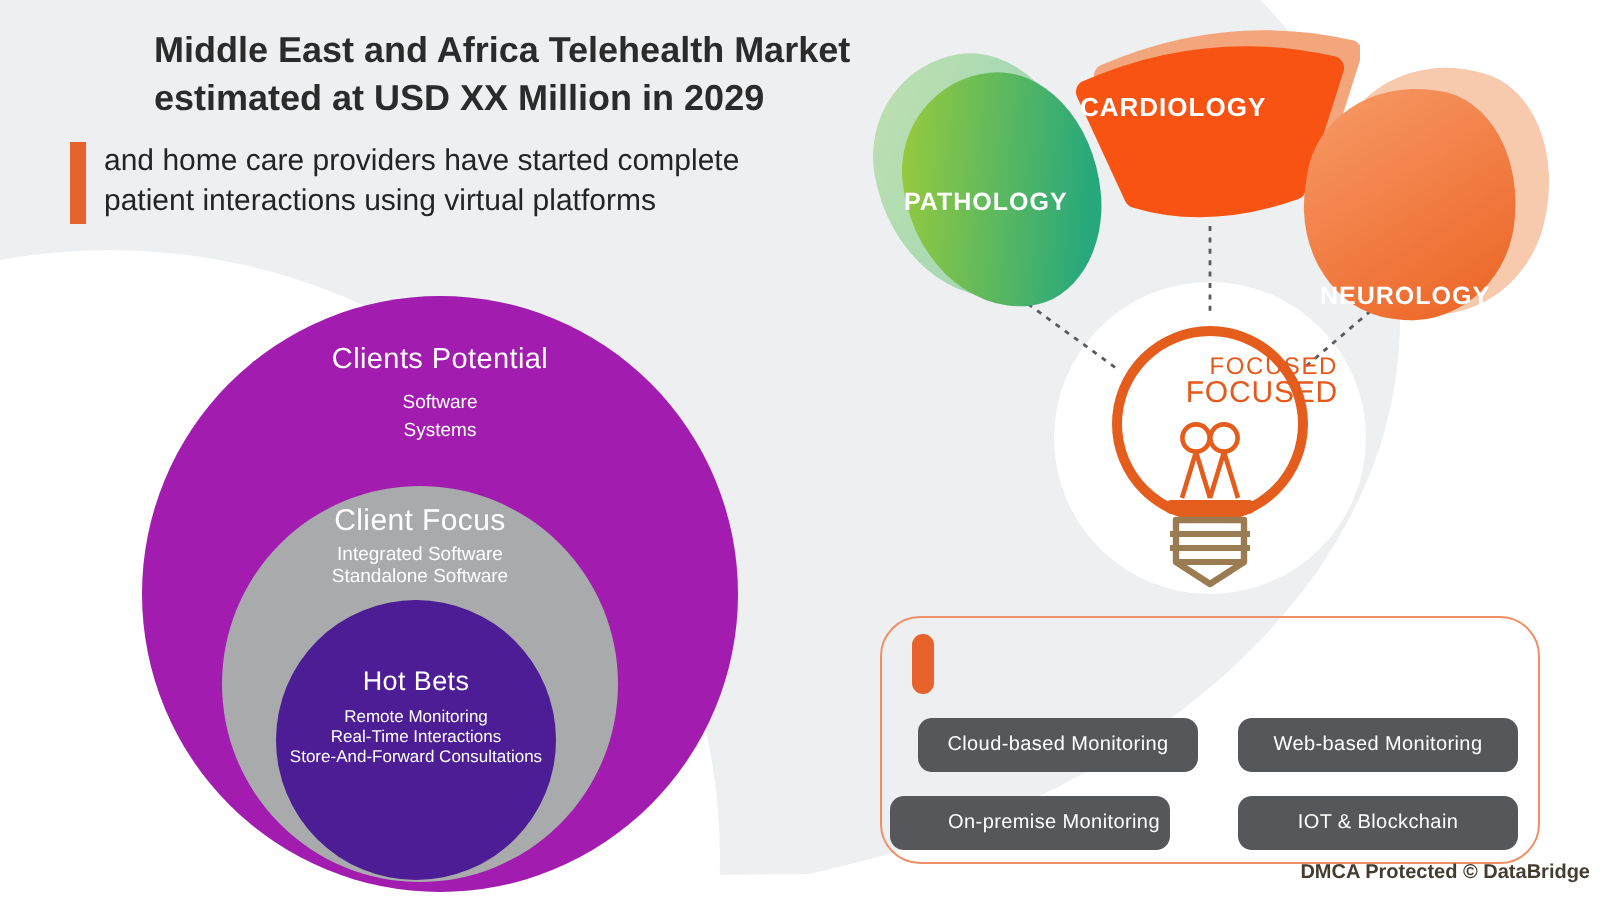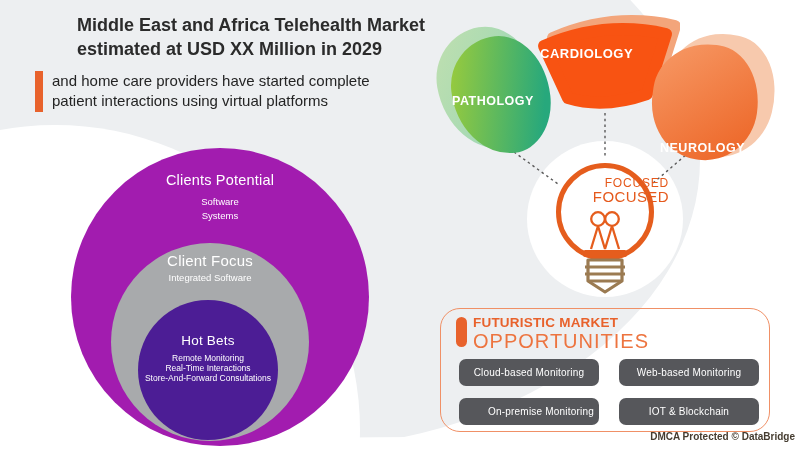--- a/index.html
+++ b/index.html
@@ -70,21 +70,21 @@
   .opp-box{left:440px;top:308px;width:330px;height:124px;border:1.5px solid #f09066;border-radius:20px;}
   .opp-pill{left:15px;top:8px;width:11px;height:30px;border-radius:6px;background:#e8622c;}
   .opp-titles{left:32px;top:7px;line-height:1.05;white-space:nowrap;}
   .opp-t1{display:block;font-size:13.5px;font-weight:700;color:#e8622c;letter-spacing:.2px;}
   .opp-t2{display:block;font-size:20px;font-weight:400;color:#ed743f;letter-spacing:1px;margin-top:1px;}
   .chip{width:140px;height:27px;background:#56575b;border-radius:7px;color:#fff;
     display:flex;align-items:center;justify-content:center;font-size:10px;letter-spacing:.2px;}
   .chip::before{content:'';position:absolute;left:-4px;top:4px;width:100%;height:100%;
     border:1.2px solid #f09066;border-radius:8px;z-index:-1;}
   .chip1{left:18px;top:50px;}  .chip2{left:178px;top:50px;}
-  .chip3{left:18px;top:89px;padding-left:24px;}  .chip4{left:178px;top:89px;}
+  .chip3{left:4px;top:89px;padding-left:24px;}  .chip4{left:178px;top:89px;}
 
   
   .dmca{right:5px;top:431px;font-size:10px;font-weight:700;color:#453c30;white-space:nowrap;padding-left:44px;}
 </style>
 </head>
 <body>
 
 <div id="canvas">
 
   <div class="abs bg-gray-blob"></div>
@@ -105,20 +105,21 @@
     <span class="circle-title">Clients Potential</span>
     <span class="circle-items">
       <span>Software</span>
       <span>Systems</span>
     </span>
   </div>
   <div class="abs circle circle-middle">
     <span class="circle-title">Client Focus</span>
     <span class="circle-items">
       <span>Integrated Software</span>
+      <span>Standalone Software</span>
     </span>
   </div>
   <div class="abs circle circle-inner">
     <span class="circle-title">Hot Bets</span>
     <span class="circle-items">
       <span>Remote Monitoring</span>
       <span>Real-Time Interactions</span>
       <span>Store-And-Forward Consultations</span>
     </span>
   </div>
@@ -152,24 +153,20 @@
     <path d="M60,120 L94,120 L94,141 L77,152 L60,141 Z" fill="#ffffff" stroke="#9b7b52" stroke-width="3.2" stroke-linejoin="round"></path>
     <path d="M57,127 L97,127 M57,134 L97,134 M61,141 L93,141" stroke="#9b7b52" stroke-width="3" fill="none"></path>
   </svg>
   <div class="abs bulb-text">
     <span class="l1">FOCUSED</span>
     <span class="l2">FOCUSED</span>
   </div>
 
   <div class="abs opp-box">
     <div class="abs opp-pill"></div>
-    <div class="abs opp-titles">
-      <span class="opp-t1">FUTURISTIC MARKET</span>
-      <span class="opp-t2">OPPORTUNITIES</span>
-    </div>
     <div class="abs chip chip1">Cloud-based Monitoring</div>
     <div class="abs chip chip2">Web-based Monitoring</div>
     <div class="abs chip chip3">On-premise Monitoring</div>
     <div class="abs chip chip4">IOT &amp; Blockchain</div>
   </div>
 
   <div class="abs dmca">DMCA Protected © DataBridge</div>
 
 </div>
 

